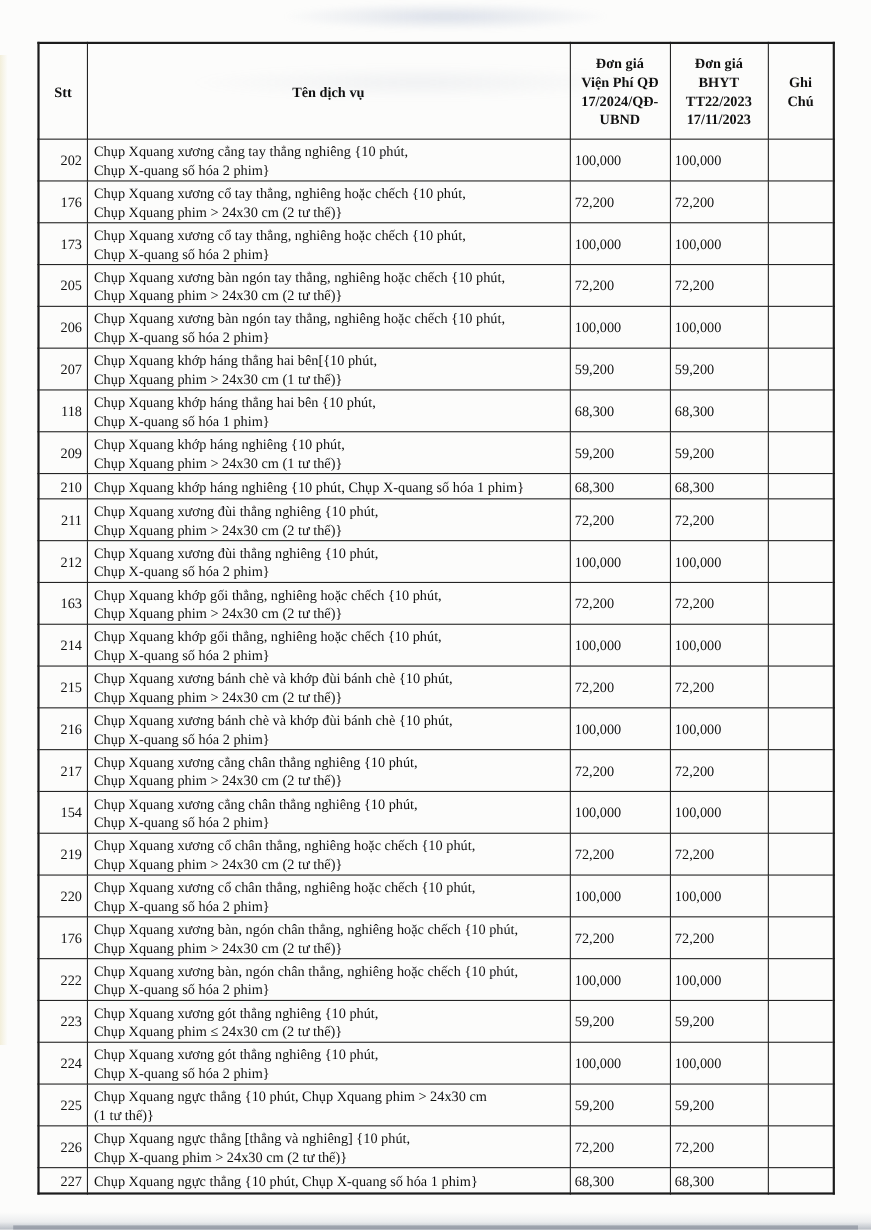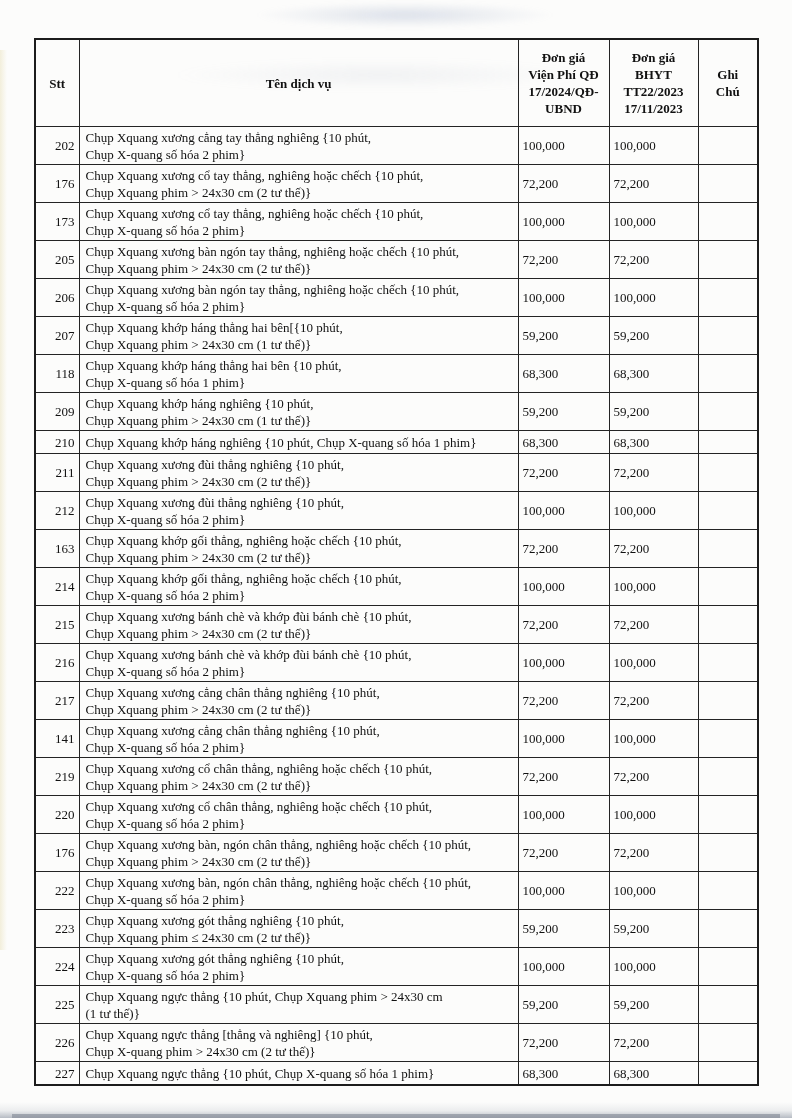--- a/index.html
+++ b/index.html
@@ -225,21 +225,21 @@
   <tr class="row-2line">
     <td class="cell-stt">217</td>
     <td class="cell-svc">Chụp Xquang xương cẳng chân thẳng nghiêng {10 phút,
 Chụp Xquang phim &gt; 24x30 cm (2 tư thế)}</td>
     <td class="cell-price">72,200</td>
     <td class="cell-price">72,200</td>
     <td class="cell-note"></td>
   </tr>
 
   <tr class="row-2line">
-    <td class="cell-stt">141</td>
+    <td class="cell-stt">154</td>
     <td class="cell-svc">Chụp Xquang xương cẳng chân thẳng nghiêng {10 phút,
 Chụp X-quang số hóa 2 phim}</td>
     <td class="cell-price">100,000</td>
     <td class="cell-price">100,000</td>
     <td class="cell-note"></td>
   </tr>
 
   <tr class="row-2line">
     <td class="cell-stt">219</td>
     <td class="cell-svc">Chụp Xquang xương cổ chân thẳng, nghiêng hoặc chếch {10 phút,

